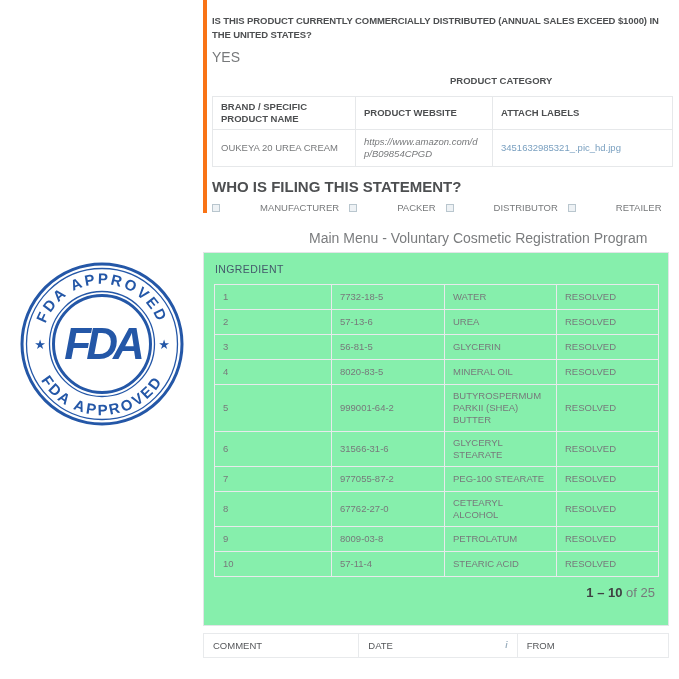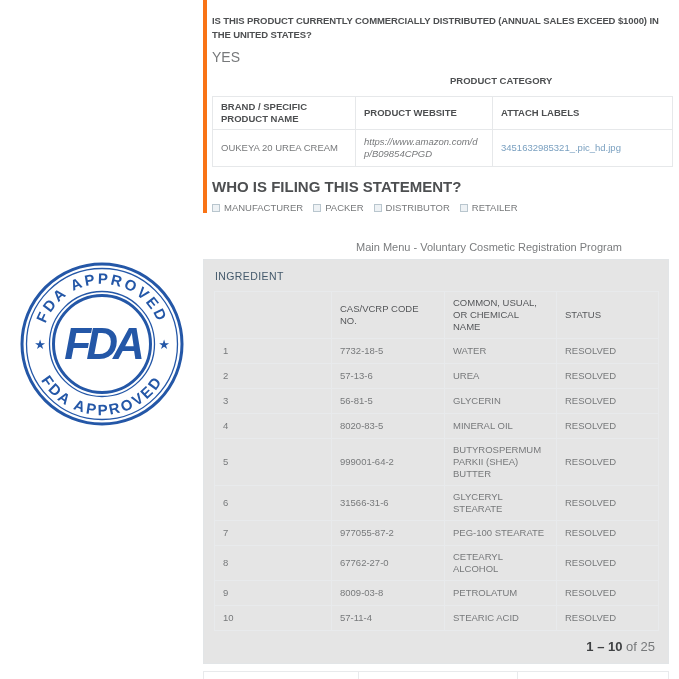--- a/index.html
+++ b/index.html
@@ -30,26 +30,26 @@
   table { border-collapse:collapse; }
   .brand-table { margin-top:10px; width:460px; table-layout:fixed;border-radius:15px; }
   .brand-table th, .brand-table td { border:1px solid #e6e8ea; text-align:left; vertical-align:middle; }
   .brand-table th { font-weight:bold; font-size:9.5px; color:#4d4f51; padding:4px 8px; line-height:12px; }
   .brand-table td { font-size:9.5px; color:#77797b; padding:6px 8px; line-height:12px; }
   .break { word-break:break-all;font-style:italic; }
   .link { color:#7aa0c0; cursor:pointer; }
 
   .filing-q { margin-top:11px; font-weight:bold; font-size:15px; color:#4d4f51; }
   .cb-row { display:flex; align-items:center; margin-top:7px; font-size:9.5px; color:#77797b; }
-  .cb-item { display:flex; align-items:center; margin-right:10px; }
+  .cb-item { display:flex; align-items:center; margin-right:10px;gap:36px; }
   .cb { width:8px; height:8px; border:1px solid #b9c6ce; background:#eef2f5; margin-right:4px; flex:0 0 auto; }
 
-  .breadcrumb { margin-top:28px; font-size:11px; color:#7a7c7e; text-align:center; padding-left:106px; }
-
-  .ing-panel { margin-top:6px; margin-left:0; width:466px; border:1px solid #e2e5e7; padding:8px 10px 0 10px; background:#e5e5e5; }
+  .breadcrumb { margin-top:17px; font-size:14px; color:#7a7c7e; padding-left:106px; }
+
+  .ing-panel { margin-top:6px; margin-left:0; width:466px; border:1px solid #e2e5e7; padding:8px 10px 16px 10px; background:#86efac; }
   .ing-title { font-size:10.5px; color:#44596b; letter-spacing:0.4px; margin:2px 0 9px 1px; }
   .ing-table { width:100%; table-layout:fixed; }
   .ing-table th, .ing-table td { border:1px solid #e8eaec; text-align:left; font-size:9.5px; padding:5px 8px; line-height:12px; }
   .ing-table th { color:#55575a; font-weight:normal; }
   .ing-table td { color:#77797b; height:25px; }
   .ing-footer { text-align:right; font-size:13px; color:#77797b; padding:8px 3px 9px 0; }
   .ing-footer b { color:#3f4143; }
 
   .comment-table { margin-top:7px; width:466px; table-layout:fixed; }
   .comment-table th, .comment-table td { border:1px solid #e8eaec; text-align:left; }
@@ -141,26 +141,20 @@
   <div class="ing-panel">
     <div class="ing-title">INGREDIENT</div>
     <table class="ing-table">
       <colgroup>
           <col style="width:117px">
           <col style="width:113px">
           <col style="width:112px">
           <col style="width:102px">
         </colgroup>
       <tbody>
-          <tr>
-        <th></th>
-        <th>CAS/VCRP CODE NO.</th>
-        <th>COMMON, USUAL, OR CHEMICAL NAME</th>
-        <th>STATUS</th>
-      </tr>
       <tr>
         <td>1</td>
         <td>7732-18-5</td>
         <td>WATER</td>
         <td>RESOLVED</td>
       </tr>
       <tr>
         <td>2</td>
         <td>57-13-6</td>
         <td>UREA</td>

